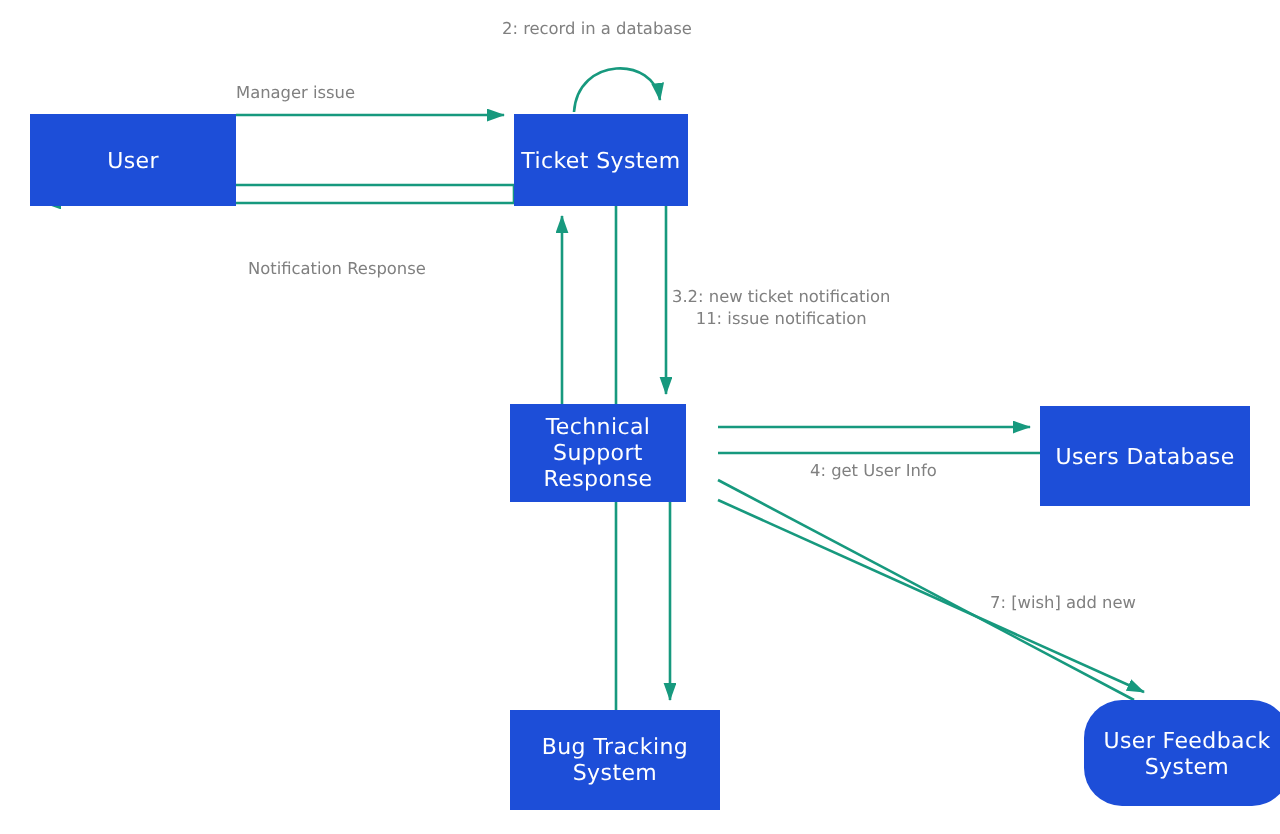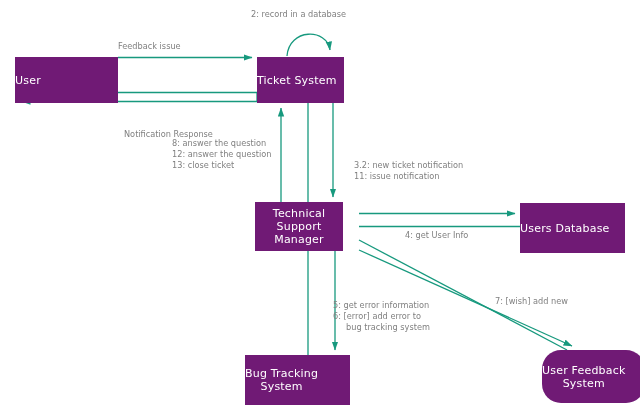--- a/index.html
+++ b/index.html
@@ -17,38 +17,40 @@
   }
   #edges-layer {
     position: absolute;
     left: 0;
     top: 0;
     width: 640px;
     height: 417px;
   }
   .node {
     position: absolute;
-    background: #701a75;
+    background: #1d4ed8;
     color: #ffffff;
     display: flex;
     align-items: center;
+    justify-content: center;
     text-align: center;
     font-size: 11px;
     line-height: 13px;
     letter-spacing: 0.2px;
     box-sizing: border-box;
     z-index: 3;
   }
   .edge-label {
     position: absolute;
     color: #808080;
     font-size: 8.2px;
     line-height: 11px;
     white-space: pre;
     z-index: 4;
+    text-align: center;
   }
 </style>
 </head>
 <body>
 
 <div id="diagram-root">
 
   <svg id="edges-layer" width="640" height="417" viewBox="0 0 640 417" xmlns="http://www.w3.org/2000/svg">
     <defs>
       <marker id="arrow-right" markerWidth="9" markerHeight="9" refX="8.5" refY="3.2" orient="auto" markerUnits="userSpaceOnUse">
@@ -103,57 +105,51 @@
     <span>User</span>
   </div>
 
   <div class="node" style="left:257px; top:57px; width:87px; height:46px;">
     <span>Ticket System</span>
   </div>
 
   <div class="node" style="left:255px; top:202px; width:88px; height:49px;">
     <span>
       <span>Technical Support</span><br>
-      <span>Manager</span>
+      <span>Response</span>
     </span>
   </div>
 
   <div class="node" style="left:520px; top:203px; width:105px; height:50px;">
     <span>Users Database</span>
   </div>
 
-  <div class="node" style="left:245px; top:355px; width:105px; height:50px;">
+  <div class="node" style="left:255px; top:355px; width:105px; height:50px;">
     <span>
       <span>Bug Tracking</span><br>
       <span>System</span>
     </span>
   </div>
 
   <div class="node" style="left:542px; top:350px; width:103px; height:53px;border-radius:19px;">
     <span>
       <span>User Feedback</span><br>
       <span>System</span>
     </span>
   </div>
 
-  <div class="edge-label" style="left:118px; top:41px;">Feedback issue</div>
+  <div class="edge-label" style="left:118px; top:41px;">Manager issue</div>
 
 
   <div class="edge-label" style="left:124px; top:93px;margin-top:36px;">Notification Response</div>
 
   <div class="edge-label" style="left:251px; top:9px;">2: record in a database</div>
 
-  <div class="edge-label" style="left:172px; top:138px;">8: answer the question
-12: answer the question
-13: close ticket</div>
 
-  <div class="edge-label" style="left:354px; top:143px;margin-top:17px;">3.2: new ticket notification
+  <div class="edge-label" style="left:336px; top:143px;">3.2: new ticket notification
 11: issue notification</div>
 
   <div class="edge-label" style="left:405px; top:230px;">4: get User Info</div>
 
-  <div class="edge-label" style="left:333px; top:300px;">5: get error information
-6: [error] add error to
-     bug tracking system</div>
 
   <div class="edge-label" style="left:495px; top:296px;">7: [wish] add new</div>
 
 </div>
 
 </body></html>

